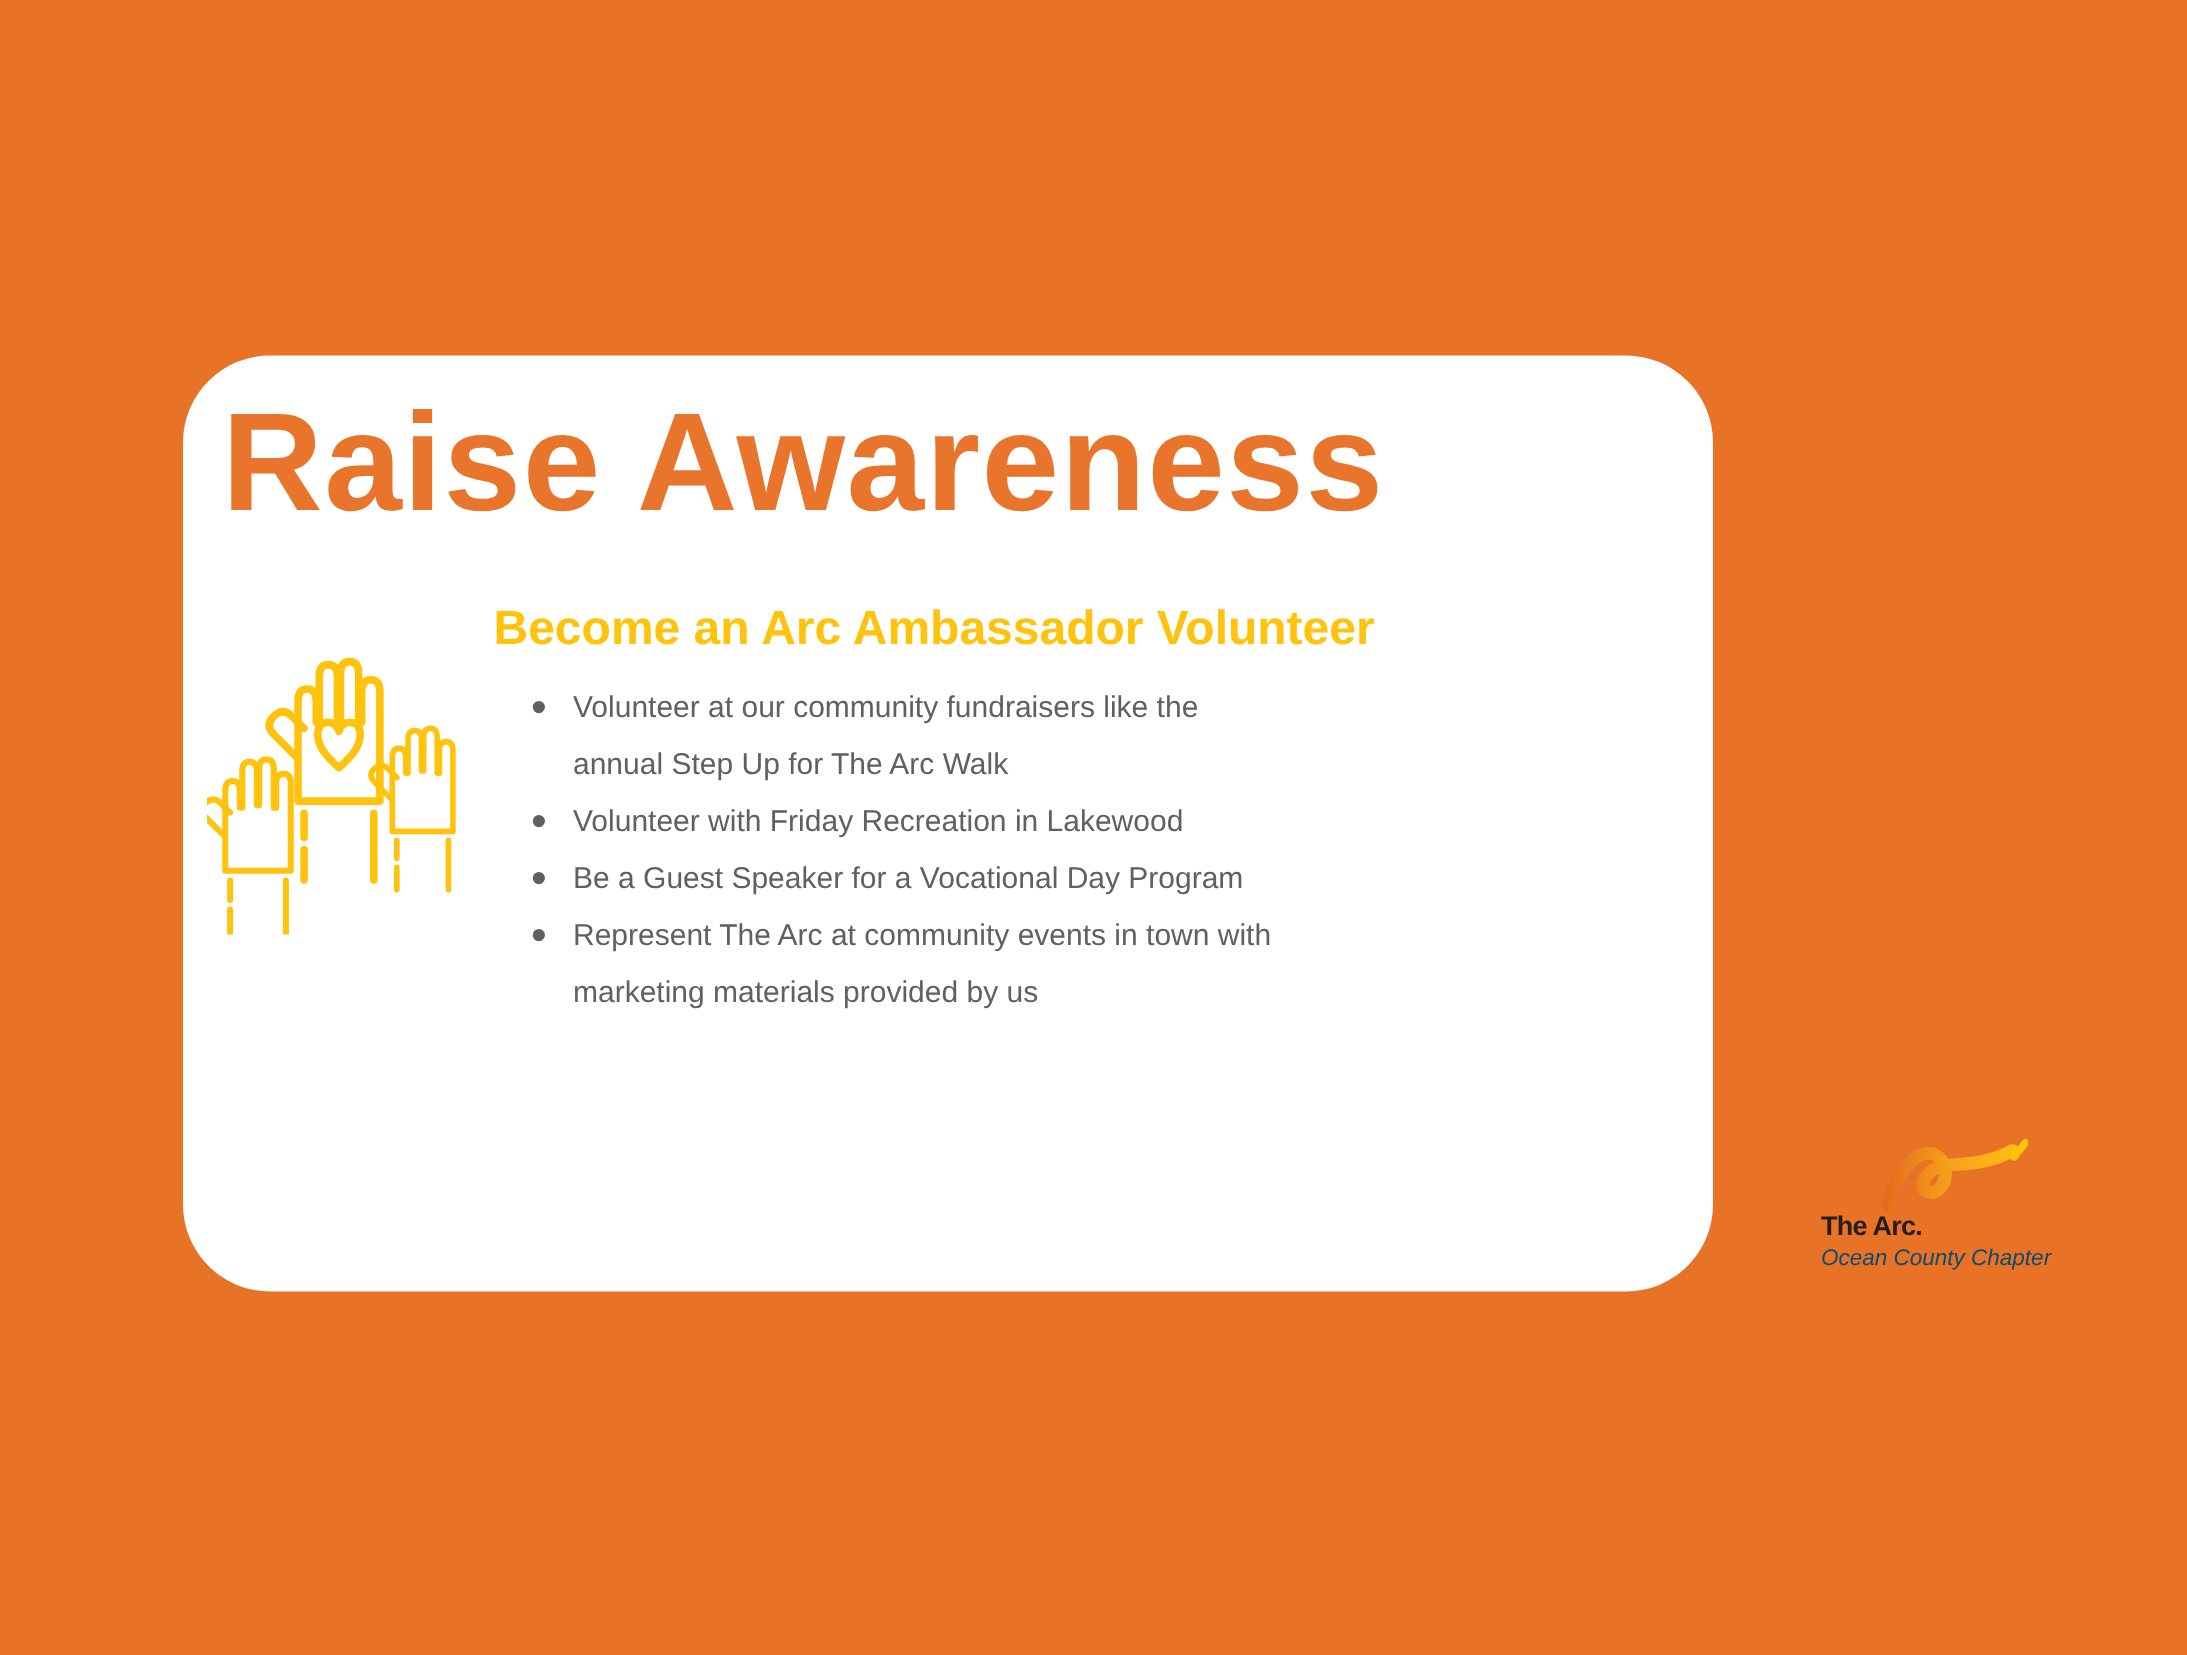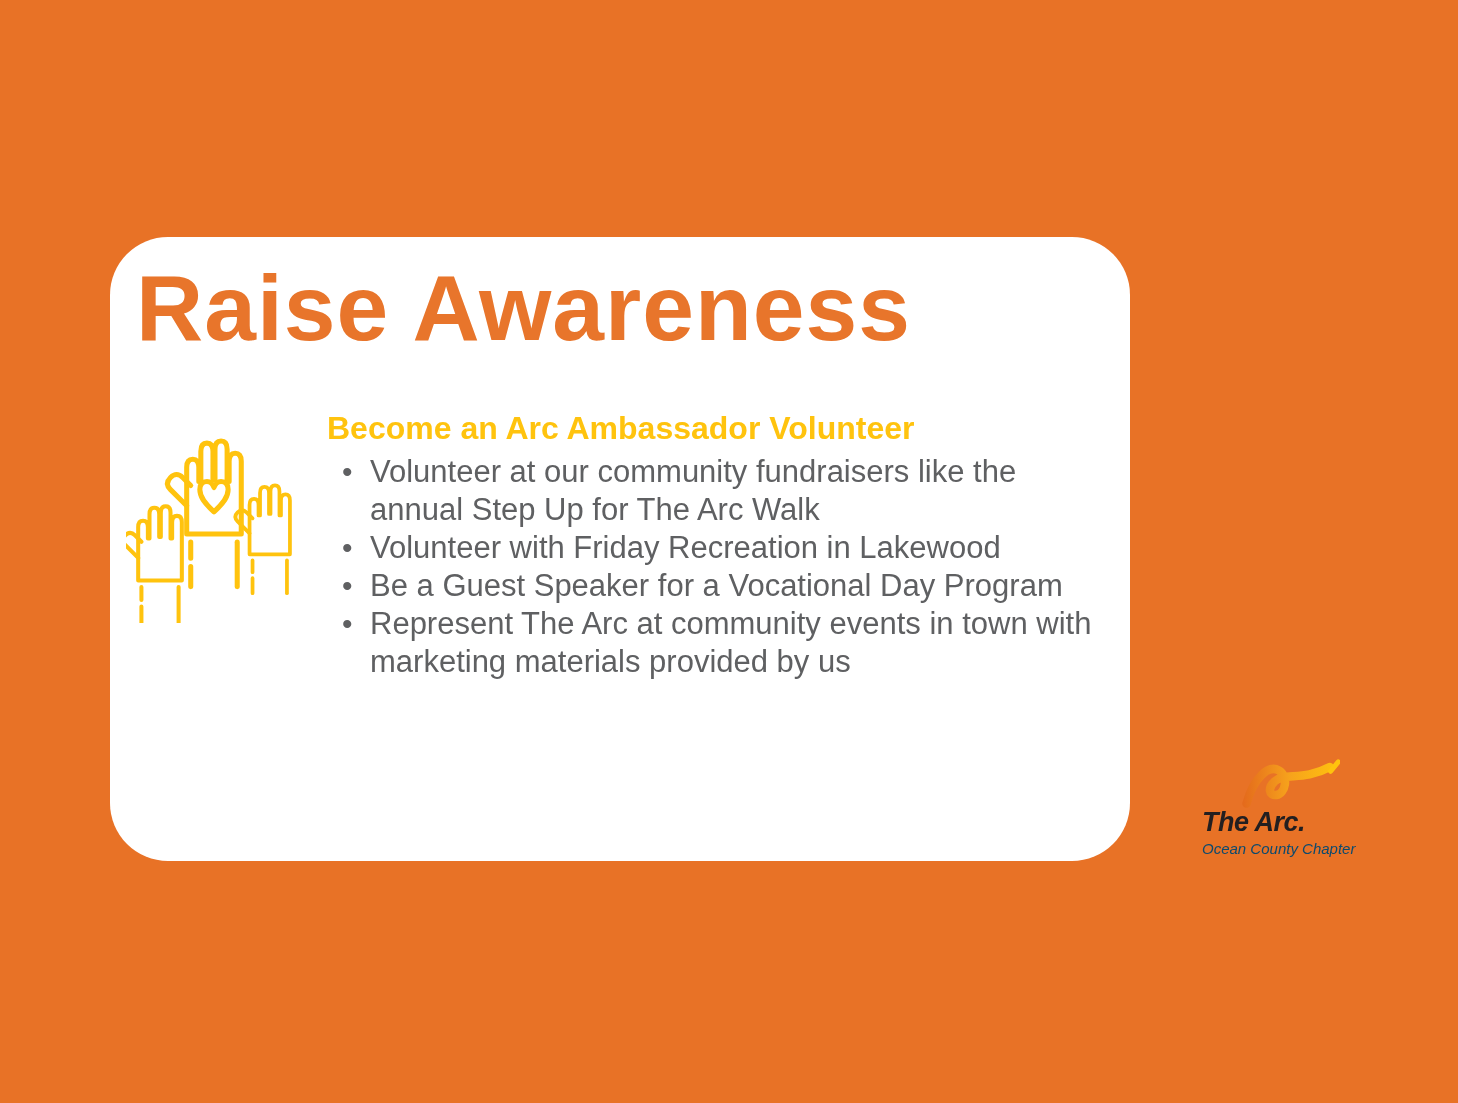--- a/index.html
+++ b/index.html
@@ -5,59 +5,59 @@
   html,body{margin:0;padding:0;}
   body{
     width:1458px;height:1103px;
     background:#E87226;
     font-family:"Liberation Sans", sans-serif;
     overflow:hidden;
     position:relative;
   }
   .card{
     position:absolute;
-    left:110px;top:237px;
+    left:122px;top:237px;
     width:1020px;height:624px;
     background:#FFFFFF;
     border-radius:58px;
   }
   .title{
     position:absolute;
     left:26px;top:18px;
     margin:0;
     font-size:93px;
     font-weight:bold;
     letter-spacing:1px;
     color:#E8752B;
     white-space:nowrap;
   }
   .subtitle{
     position:absolute;
     left:207px;top:163px;
-    margin:10px;
+    margin:0;
     font-size:32px;
     font-weight:bold;
     color:#FFC30E;
     white-space:nowrap;
   }
   .hands-icon{
     position:absolute;
     left:16px;top:196px;
   }
   .bullet-list{
     position:absolute;
     left:230px;top:216px;
     width:990px;
     margin:0;padding:0;
     list-style:none;
   }
   .bullet-list li{
     position:relative;
     padding-left:30px;
-    font-size:31px;
+    font-size:20px;
     line-height:38px;
     color:#5F6062;
     white-space:pre-line;
   }
   .bullet-list li::before{
     content:"\2022";
     position:absolute;
     left:2px;top:0;
     font-size:30px;
     color:#5F6062;
@@ -65,23 +65,22 @@
   .logo{
     position:absolute;
     left:1092px;top:522px;
     width:140px;
   }
   .logo .swoosh{
     display:block;
     margin-left:36px;
   }
   .logo .org{
-    font-size:27px;
+    font-size:18px;
     font-weight:bold;
-    font-style:italic;
     color:#231F20;
     letter-spacing:-0.5px;
     margin-top:-2px;
   }
   .logo .chapter{
     font-size:15px;
     font-style:italic;
     color:#0c4a6e;
     margin-top:2px;
     white-space:nowrap;

